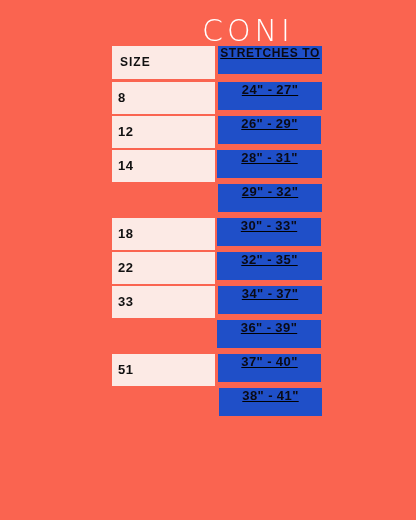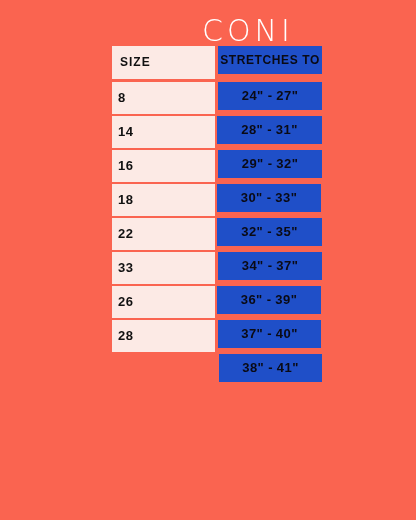--- a/index.html
+++ b/index.html
@@ -64,23 +64,23 @@
     transform: translateX(6px);
   }
   .cell-stretch {
     position: absolute;
     left: 106px;
     top: 0;
     width: 104px;
     height: 28px;
     background: #1F4FC8;
     display: flex;
-    align-items: center;
     justify-content: center;
     box-sizing: border-box;
+    text-decoration: underline;
   }
   .cell-stretch span {
     font-size: 13px;
     font-weight: bold;
     color: #0A0A14;
     letter-spacing: 0.4px;
   }
   .trow.header .cell-size span {
     font-size: 12px;
     letter-spacing: 1px;
@@ -127,34 +127,39 @@
     <div class="trow r0">
       <div class="cell-size">
         <span>8</span>
       </div>
       <div class="cell-stretch">
         <span>24" - 27"</span>
       </div>
     </div>
 
 
+    <div class="trow r2">
+      <div class="cell-size">
+        <span>12</span>
+      </div>
+      <div class="cell-stretch">
+        <span>26" - 29"</span>
+      </div>
+    </div>
 
     <div class="trow r3">
       <div class="cell-size">
         <span>14</span>
       </div>
       <div class="cell-stretch">
         <span>28" - 31"</span>
       </div>
     </div>
 
     <div class="trow r4">
-      <div class="cell-size">
-        <span>16</span>
-      </div>
       <div class="cell-stretch">
         <span>29" - 32"</span>
       </div>
     </div>
 
     <div class="trow r5">
       <div class="cell-size">
         <span>18</span>
       </div>
       <div class="cell-stretch">
@@ -175,31 +180,28 @@
     <div class="trow r8">
       <div class="cell-size">
         <span>33</span>
       </div>
       <div class="cell-stretch">
         <span>34" - 37"</span>
       </div>
     </div>
 
     <div class="trow r9">
-      <div class="cell-size">
-        <span>26</span>
-      </div>
       <div class="cell-stretch">
         <span>36" - 39"</span>
       </div>
     </div>
 
     <div class="trow r10">
       <div class="cell-size">
-        <span>28</span>
+        <span>51</span>
       </div>
       <div class="cell-stretch">
         <span>37" - 40"</span>
       </div>
     </div>
 
     <div class="trow r11">
       <div class="cell-stretch">
         <span>38" - 41"</span>
       </div>

